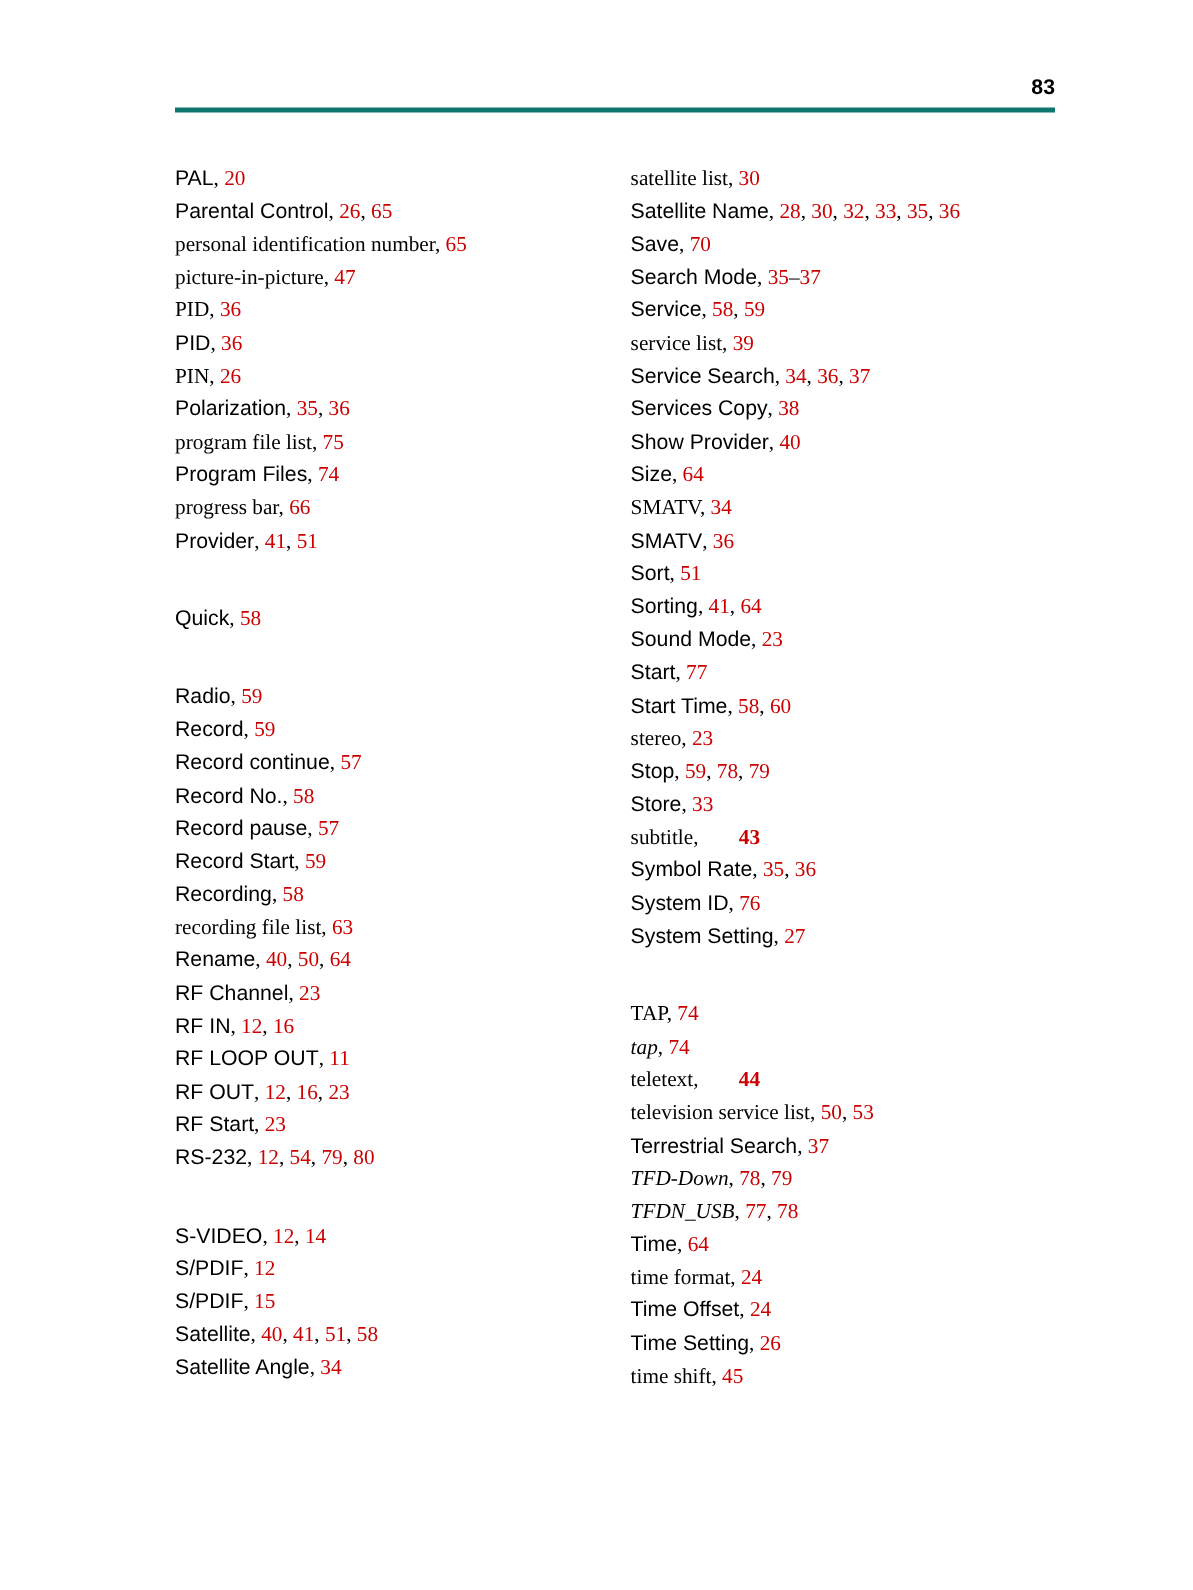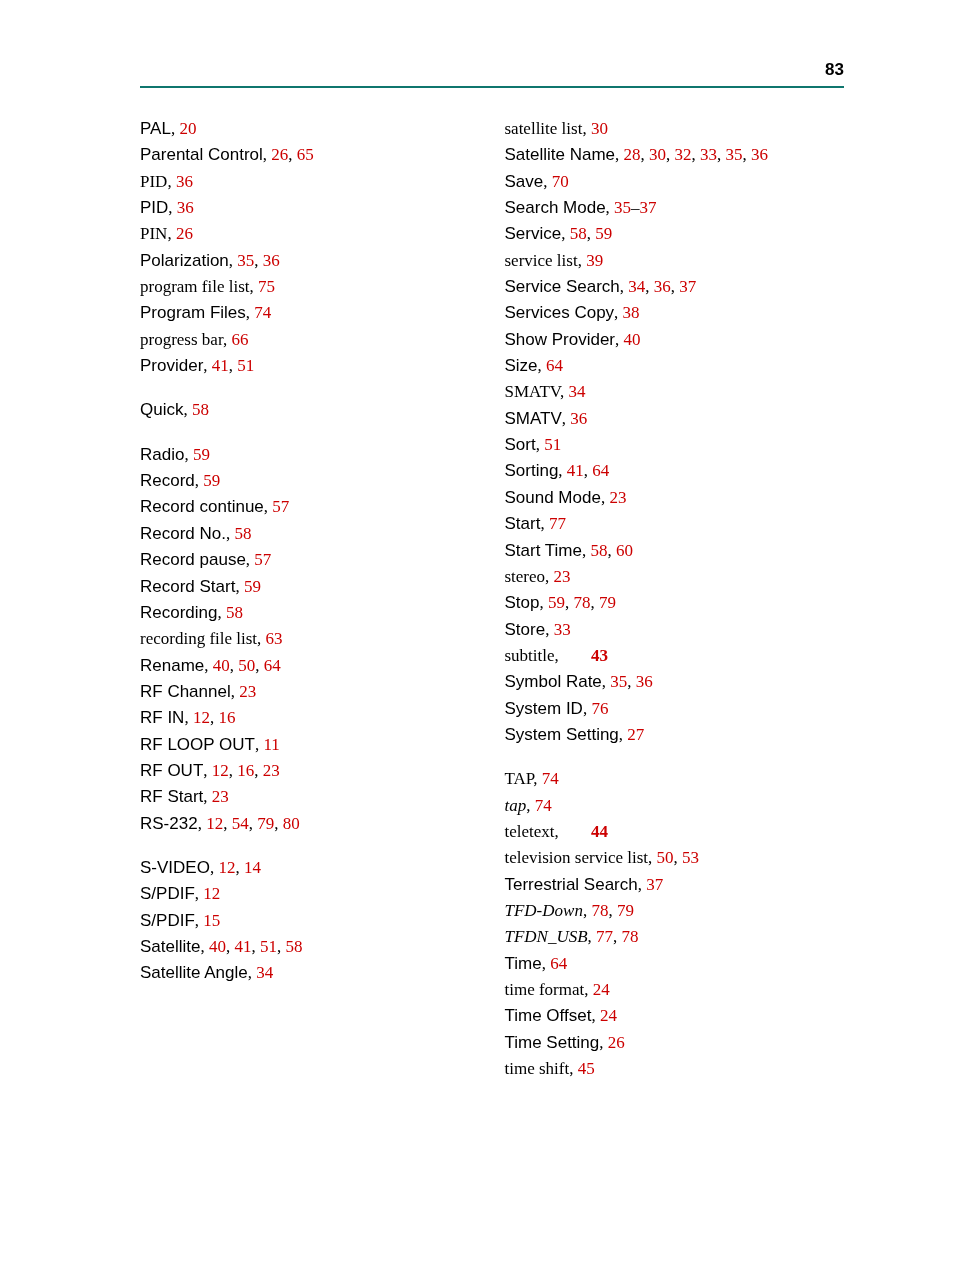--- a/index.html
+++ b/index.html
@@ -10,62 +10,64 @@
     width: 954px;
     height: 1272px;
     box-sizing: border-box;
   }
   .page {
     padding: 60px 110px 60px 140px;
     box-sizing: border-box;
     height: 100%;
   }
   .header {
-    border-bottom: 2px solid #0f766e;
+    border-bottom: 4px solid #0f766e;
     text-align: right;
     padding-bottom: 6px;
-    margin-bottom: 28px;
+    margin-bottom: 40px;
     font-weight: bold;
     font-size: 17px;
     font-family: Arial, Helvetica, sans-serif;
   }
   .columns {
     display: flex;
     gap: 8px;
     font-size: 17px;
     line-height: 1.55;
   }
   .col {
     flex: 1;
   }
   .col-left { flex: 1.05; }
   .col-right { flex: 1; }
   .entry {
     padding-left: 60px;
     text-indent: -60px;
   }
   .block-gap {
-    margin-top: 18px;
+    margin-top: 36px;
   }
   .sans { font-family: Arial, Helvetica, sans-serif; }
   .link { color: #cc0000; }
   .bold { font-weight: bold; margin-left: 28px; }
   .ital { font-style: italic; text-align: right; }
 </style>
 </head>
 <body>
 
 <div class="page">
   <div class="header">
     <span>83</span>
   </div>
   <div class="columns">
     <div class="col col-left" id="col-left">
         <div class="entry"><span class="sans">PAL</span>, <span class="link">20</span></div>
         <div class="entry"><span class="sans">Parental Control</span>, <span class="link">26</span>, <span class="link">65</span></div>
+        <div class="entry">personal identification number, <span class="link">65</span></div>
+        <div class="entry">picture-in-picture, <span class="link">47</span></div>
         <div class="entry">PID, <span class="link">36</span></div>
         <div class="entry"><span class="sans">PID</span>, <span class="link">36</span></div>
         <div class="entry">PIN, <span class="link">26</span></div>
         <div class="entry"><span class="sans">Polarization</span>, <span class="link">35</span>, <span class="link">36</span></div>
         <div class="entry">program file list, <span class="link">75</span></div>
         <div class="entry"><span class="sans">Program Files</span>, <span class="link">74</span></div>
         <div class="entry">progress bar, <span class="link">66</span></div>
         <div class="entry"><span class="sans">Provider</span>, <span class="link">41</span>, <span class="link">51</span></div>
         <div class="entry block-gap"><span class="sans">Quick</span>, <span class="link">58</span></div>
         <div class="entry block-gap"><span class="sans">Radio</span>, <span class="link">59</span></div>

